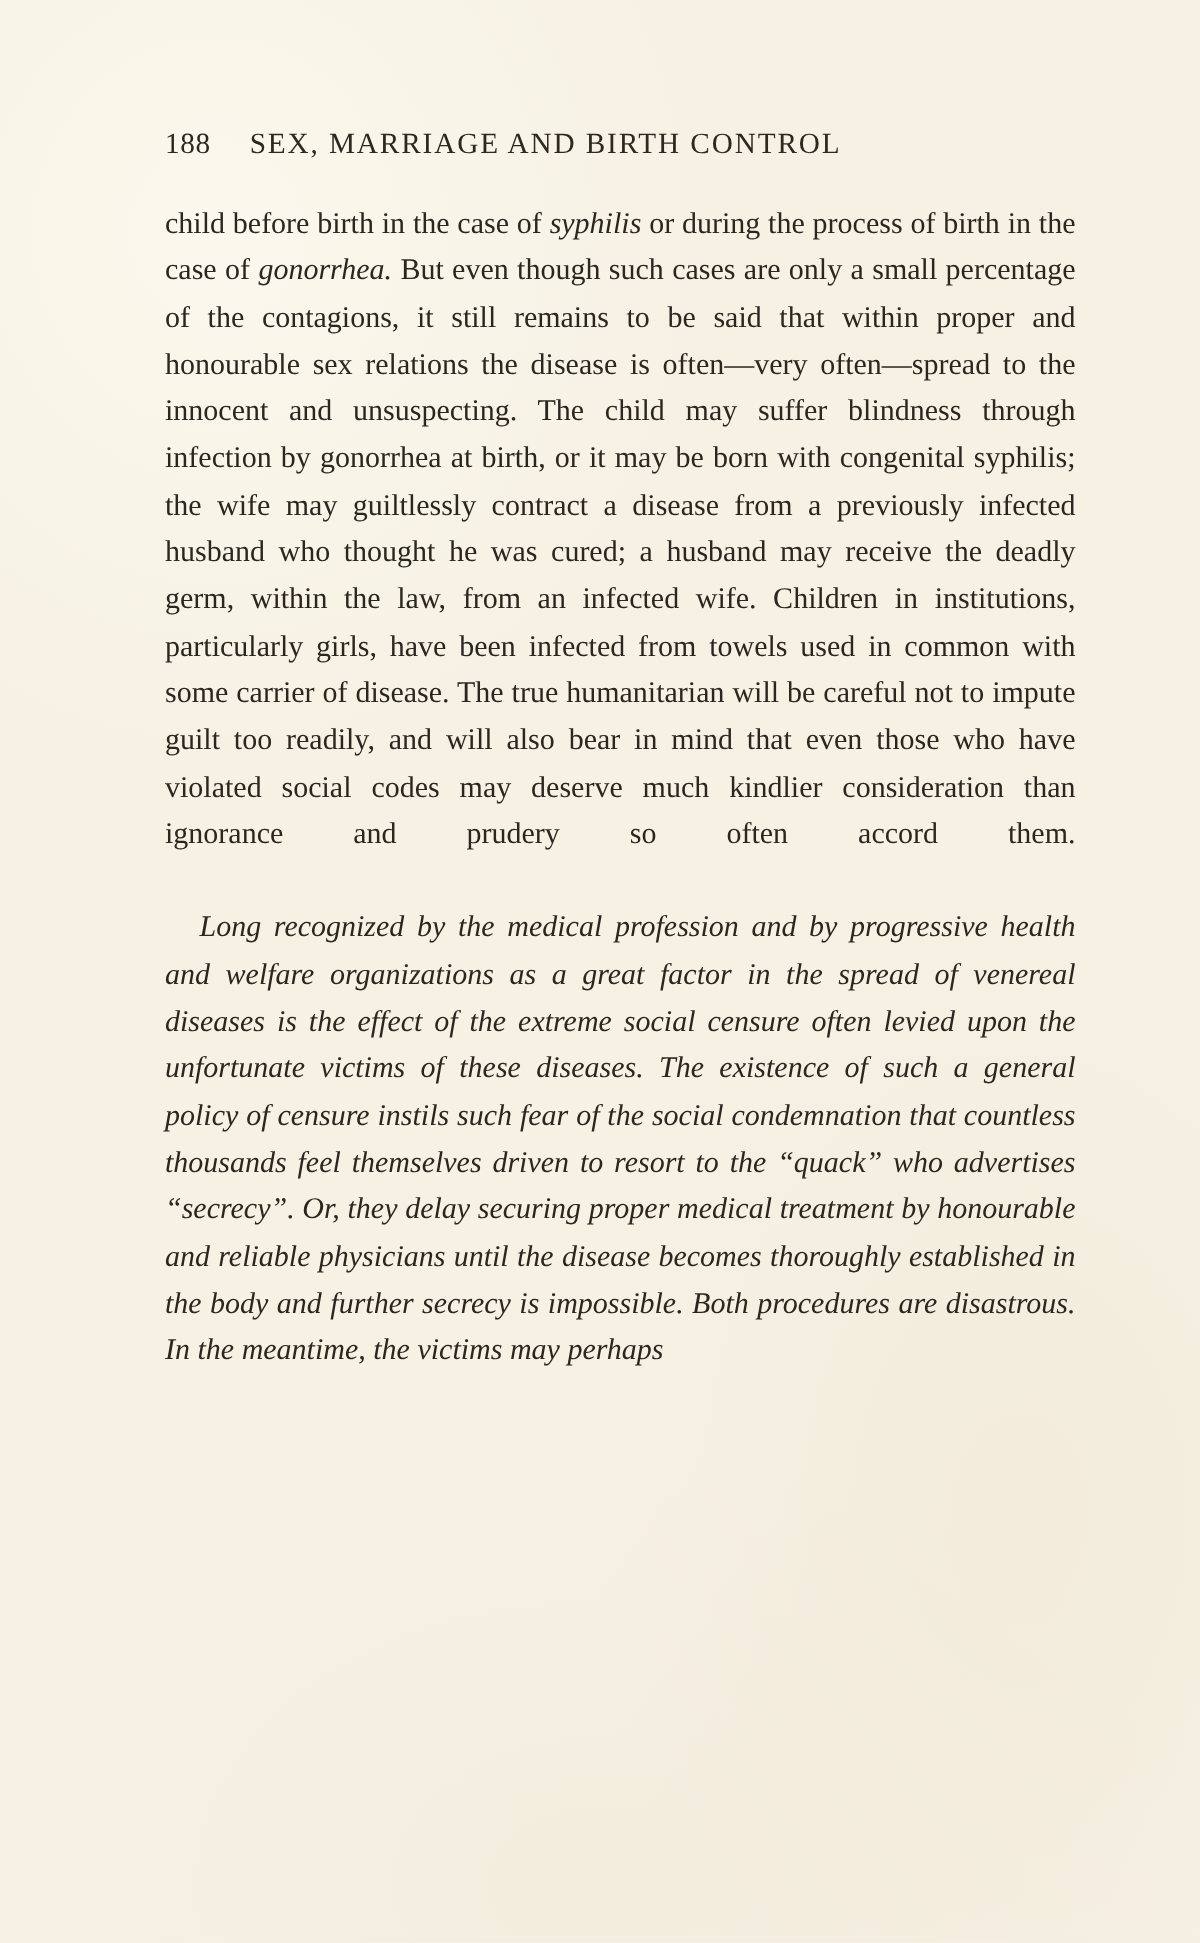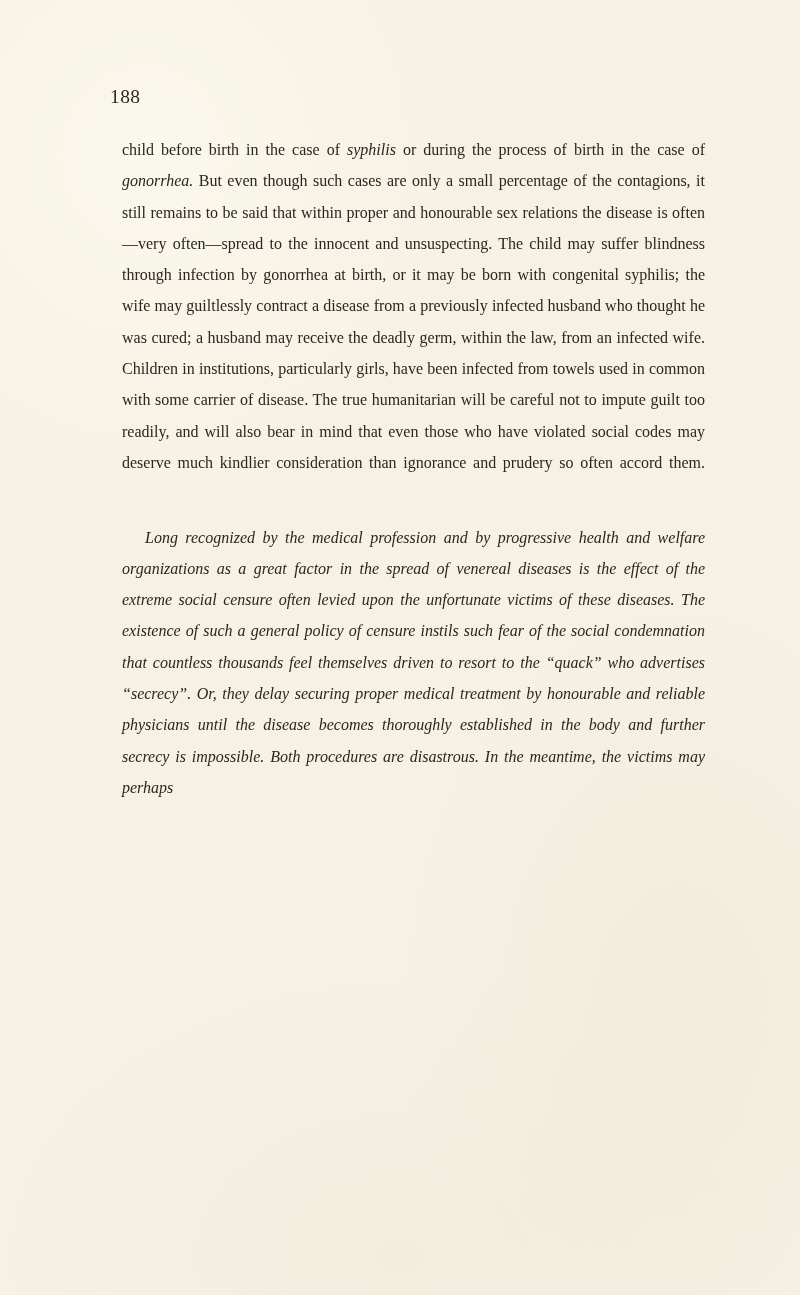--- a/index.html
+++ b/index.html
@@ -54,22 +54,22 @@
   }
   .folio {
     margin-right: 26px;
     letter-spacing: 0.4px;
   }
   .running-title {
     letter-spacing: 1.25px;
   }
 
   p.body-par {
-    margin: 12px;
-    font-size: 16px;
+    margin: 0;
+    font-size: 20px;
     line-height: 31.3px;
     text-align: justify;
     text-justify: inter-word;
     color: #2b2620;
     -webkit-font-smoothing: antialiased;
   }
   p.body-par.indented {
     text-indent: 23px;
     font-style: italic;
   }
@@ -91,20 +91,21 @@
 <body>
 
 <div class="page">
 
   <div class="paper-grain"></div>
 
   <div class="text-block">
 
     <div class="running-head">
       <span class="folio">188</span>
+      <span class="running-title">SEX, MARRIAGE AND BIRTH CONTROL</span>
     </div>
 
     <p class="body-par" id="par1"><span>child before birth in the case of </span><em>syphilis</em><span> or during the process of birth in the case of </span><em>gonorrhea.</em><span>  But even though such cases are only a small percentage of the contagions, it still remains to be said that within proper and honourable sex relations the disease is often—very often—spread to the innocent and unsuspecting.  The child may suffer blindness through infection by gonorrhea at birth, or it may be born with congenital syphilis; the wife may guiltlessly contract a disease from a previously infected husband who thought he was cured; a husband may receive the deadly germ, within the law, from an infected wife.  Children in institutions, particularly girls, have been infected from towels used in common with some carrier of disease.  The true humanitarian will be careful not to impute guilt too readily, and will also bear in mind that even those who have violated social codes may deserve much kindlier consideration than ignorance and prudery so often accord them.</span></p>
 
     <p class="body-par indented no-stretch" id="par2">Long recognized by the medical profession and by progressive health and welfare organizations as a great factor in the spread of venereal diseases is the effect of the extreme social censure often levied upon the unfortunate victims of these diseases.  The existence of such a general policy of censure instils such fear of the social condemnation that countless thousands feel themselves driven to resort to the “quack” who advertises “secrecy”.  Or, they delay securing proper medical treatment by honourable and reliable physicians until the disease becomes thoroughly established in the body and further secrecy is impossible.  Both procedures are disastrous.  In the meantime, the victims may perhaps</p>
 
   </div>
 
 </div>
 

